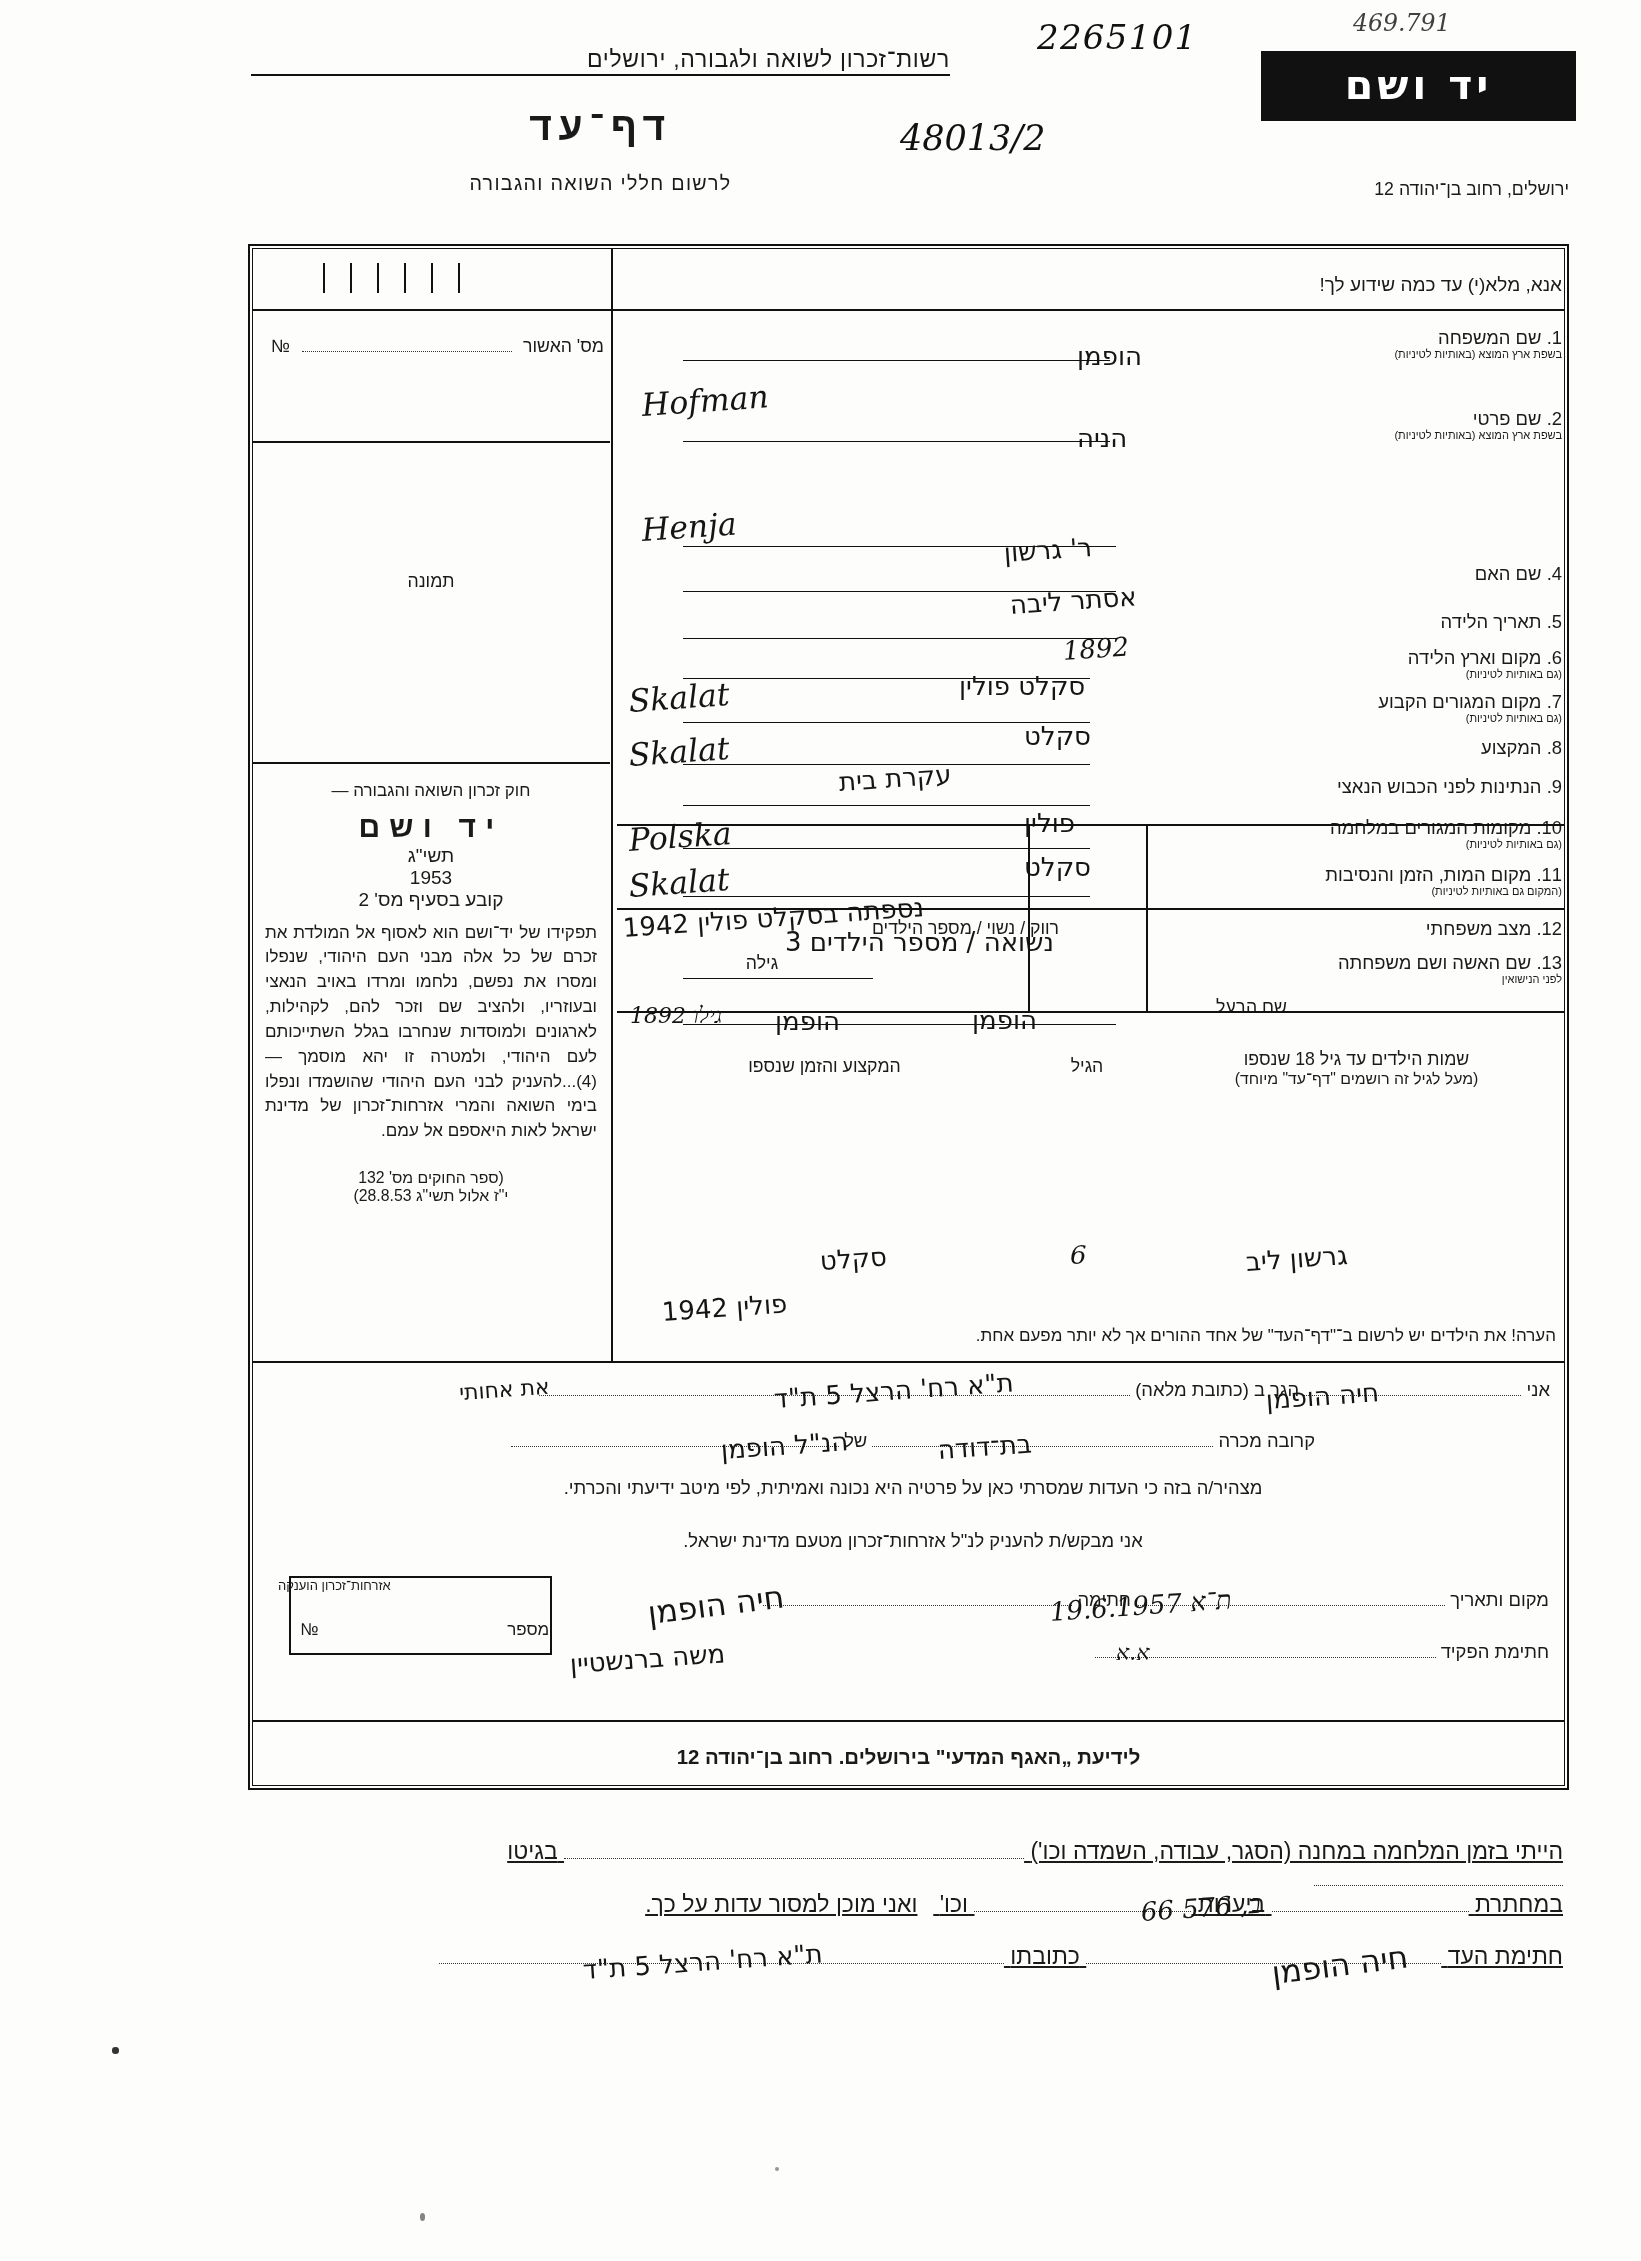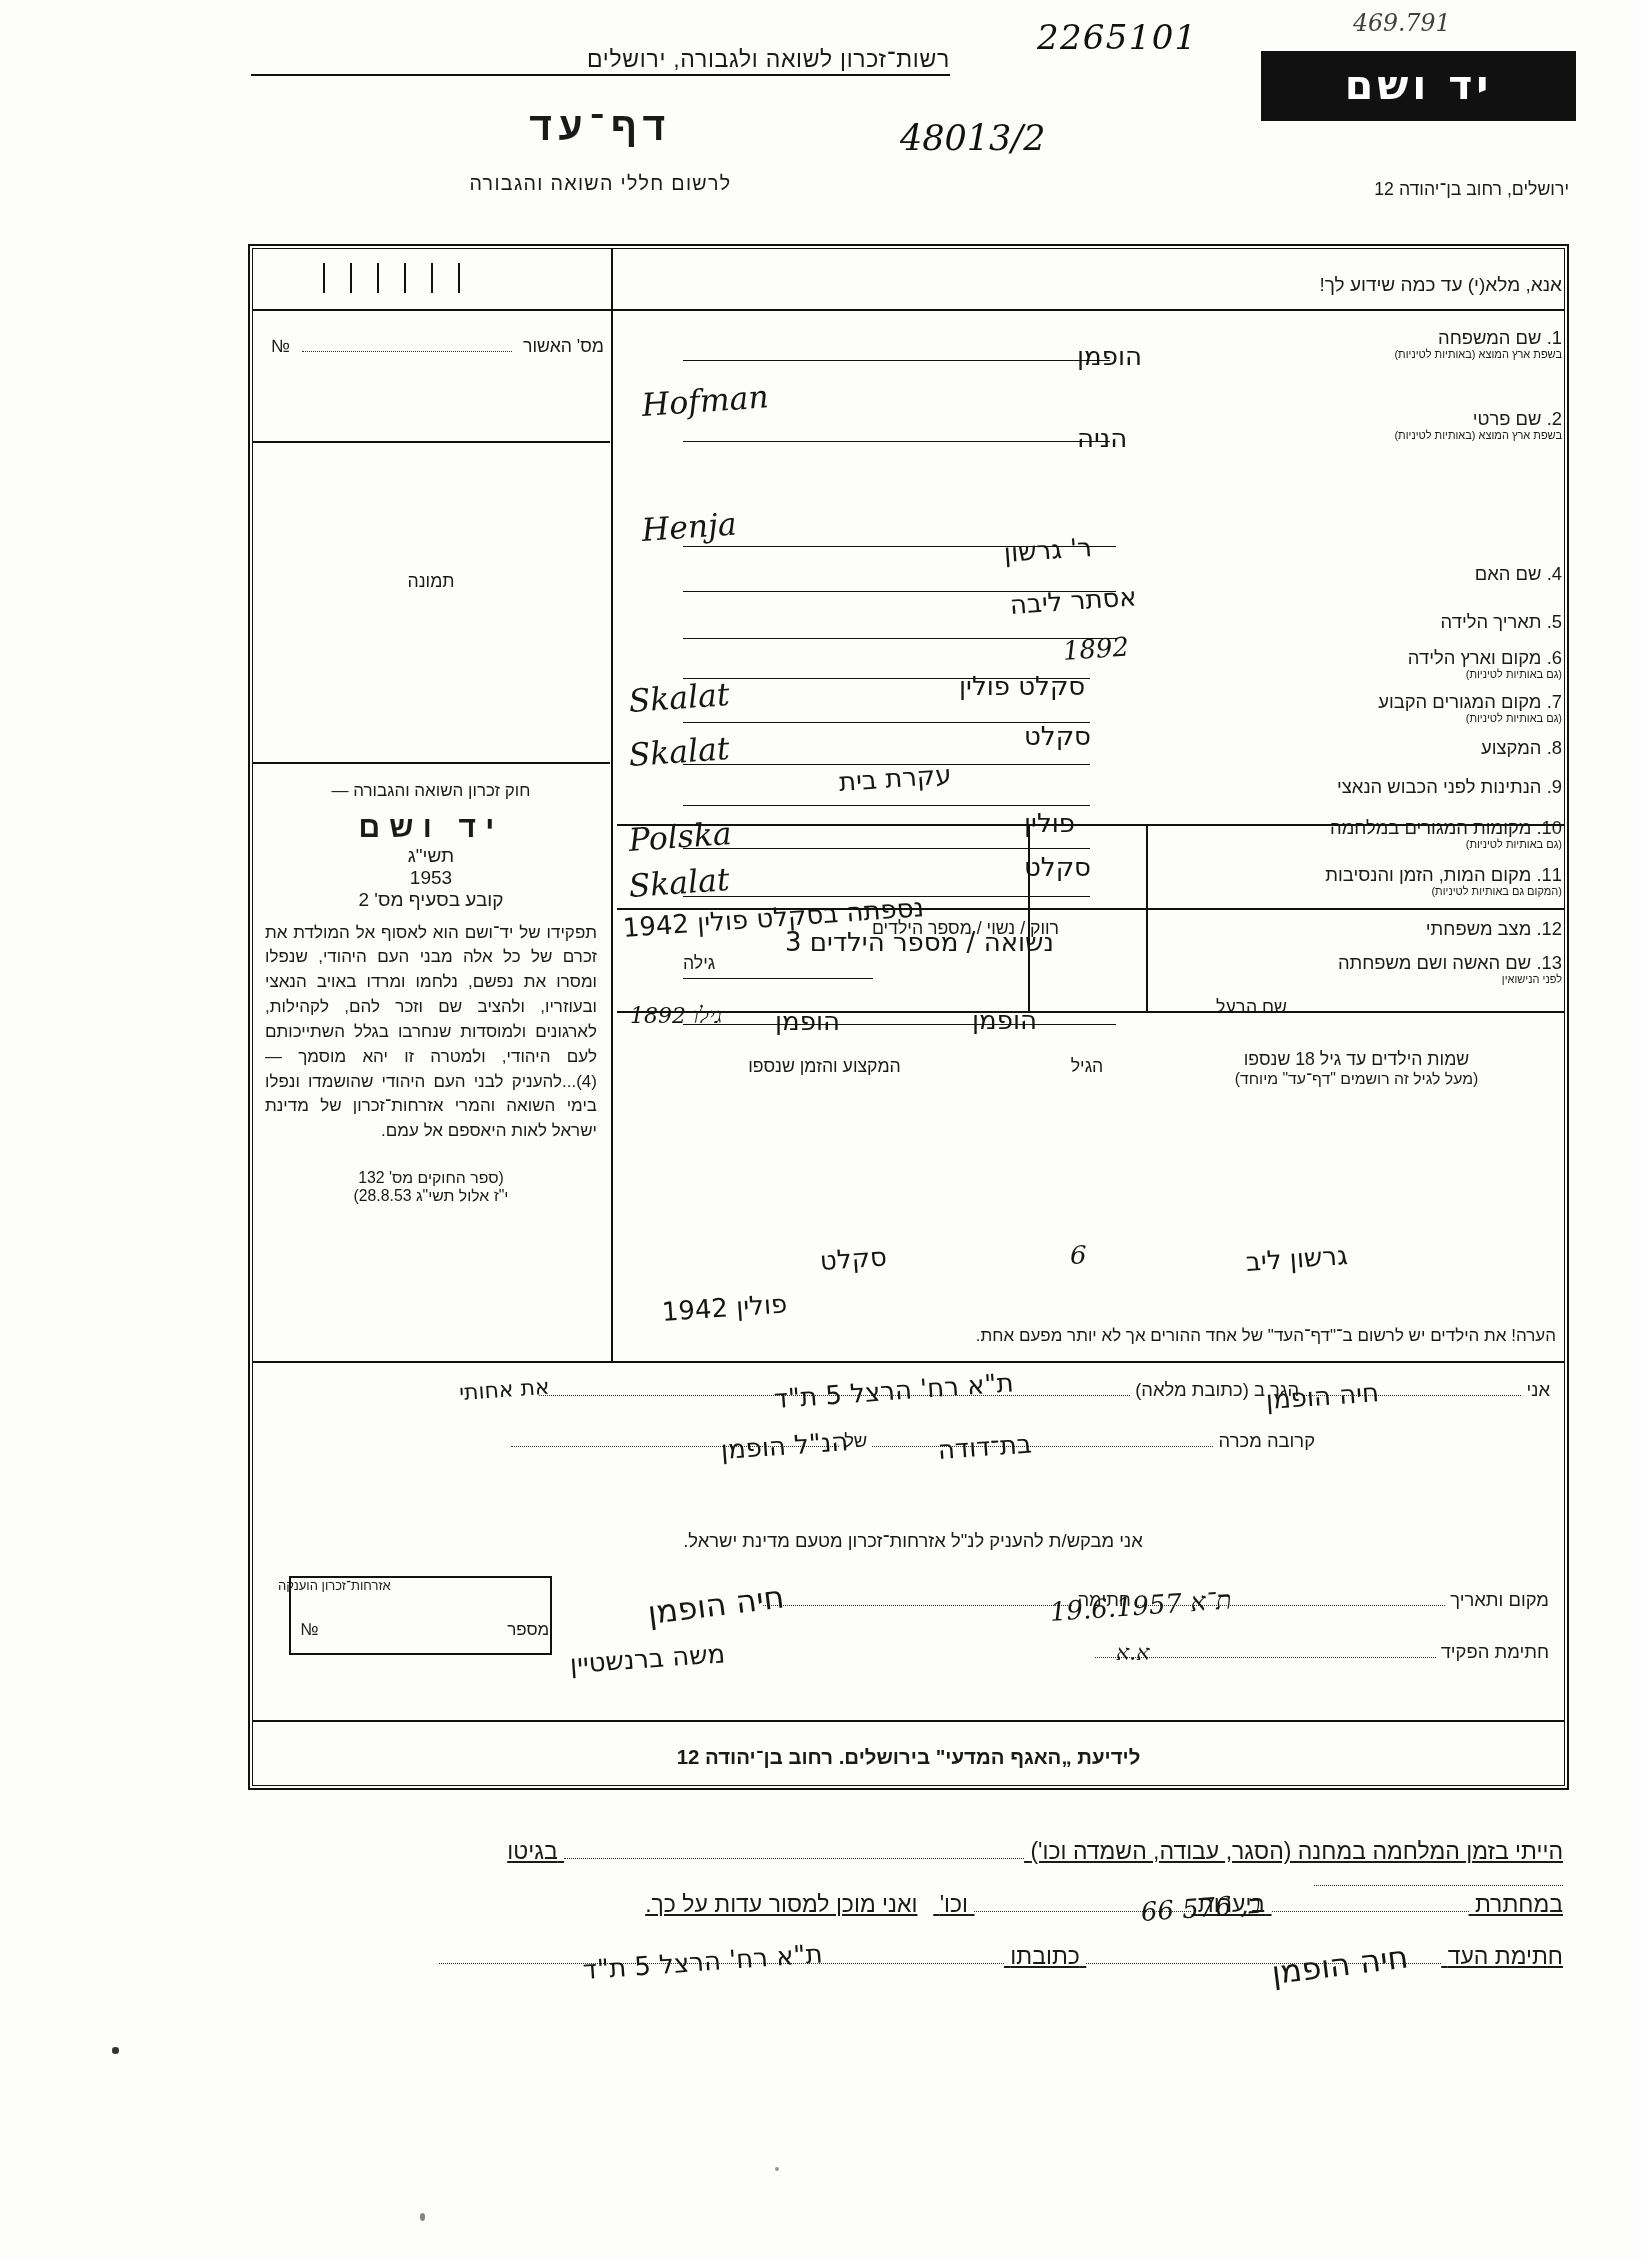--- a/index.html
+++ b/index.html
@@ -271,21 +271,21 @@
     <span>מצב משפחתי</span>
   </div>
   <div class="abs he" style="left:808px;top:918px;width:315px;text-align:center;font-size:17.7px;">רווק / נשוי / מספר הילדים</div>
   <div class="hw med hand-he" style="left:785px;top:927px;">נשואה / מספר הילדים 3</div>
 
   <div class="frow he" style="top:952px;">
     <span>13.</span>
     <span>שם האשה ושם משפחתה</span>
     <span class="sub">לפני הנישואין</span>
   </div>
-  <div class="abs he" style="left:683px;top:953px;width:158px;text-align:left;font-size:17.7px;">גילה</div>
+  <div class="abs he" style="left:683px;top:953px;width:158px;text-align:center;font-size:17.7px;">גילה</div>
   <div class="abs fline" style="left:683px;top:978px;width:190px;"></div>
 
   <div class="abs he" style="left:1123px;top:997px;width:164px;text-align:right;font-size:17.7px;">שם הבעל</div>
   <div class="abs fline" style="left:683px;top:1024px;width:433px;"></div>
   <div class="hw med hand-he" style="left:972px;top:1005px;">הופמן</div>
   <div class="hw med hand-he" style="left:775px;top:1006px;" style2="">הופמן</div>
   <div class="hw sm hand lat" style="left:630px;top:1003px;">גילו 1892</div>
 
   <div class="abs" id="tbl-top"></div>
   <div class="abs" id="tbl-mid"></div>
@@ -319,20 +319,21 @@
 
   <div class="dline he" style="left:276px;top:1430px;width:1274px;text-align:center;">
     <span>קרובה מכרה</span>
     <span style="display:inline-block;width:341px;border-bottom:1.3px dotted #333;"></span>
     <span>של</span>
     <span style="display:inline-block;width:328px;border-bottom:1.3px dotted #333;"></span>
   </div>
   <div class="hw med hand-he rot" style="left:939px;top:1435px;">בת־דודה</div>
   <div class="hw med hand-he rot" style="left:722px;top:1435px;">הנ"ל הופמן</div>
 
+  <div class="dline he" style="left:276px;top:1477px;width:1274px;text-align:center;font-size:18.4px;">מצהיר/ה בזה כי העדות שמסרתי כאן על פרטיה היא נכונה ואמיתית, לפי מיטב ידיעתי והכרתי.</div>
   <div class="dline he" style="left:276px;top:1530px;width:1274px;text-align:center;font-size:18.4px;">אני מבקש/ת להעניק לנ"ל אזרחות־זכרון מטעם מדינת ישראל.</div>
 
   <div class="dline he" style="left:617px;top:1589px;width:932px;text-align:right;">
     <span>מקום ותאריך</span>
     <span style="display:inline-block;width:309px;border-bottom:1.3px dotted #333;"></span>
     <span>חתימה</span>
     <span style="display:inline-block;width:309px;border-bottom:1.3px dotted #333;"></span>
   </div>
   <div class="hw med hand lat rot" style="left:1051px;top:1597px;">ת־א  19.6.1957</div>
   <div class="hw big hand-he rot2" style="left:650px;top:1595px;">חיה הופמן</div>

